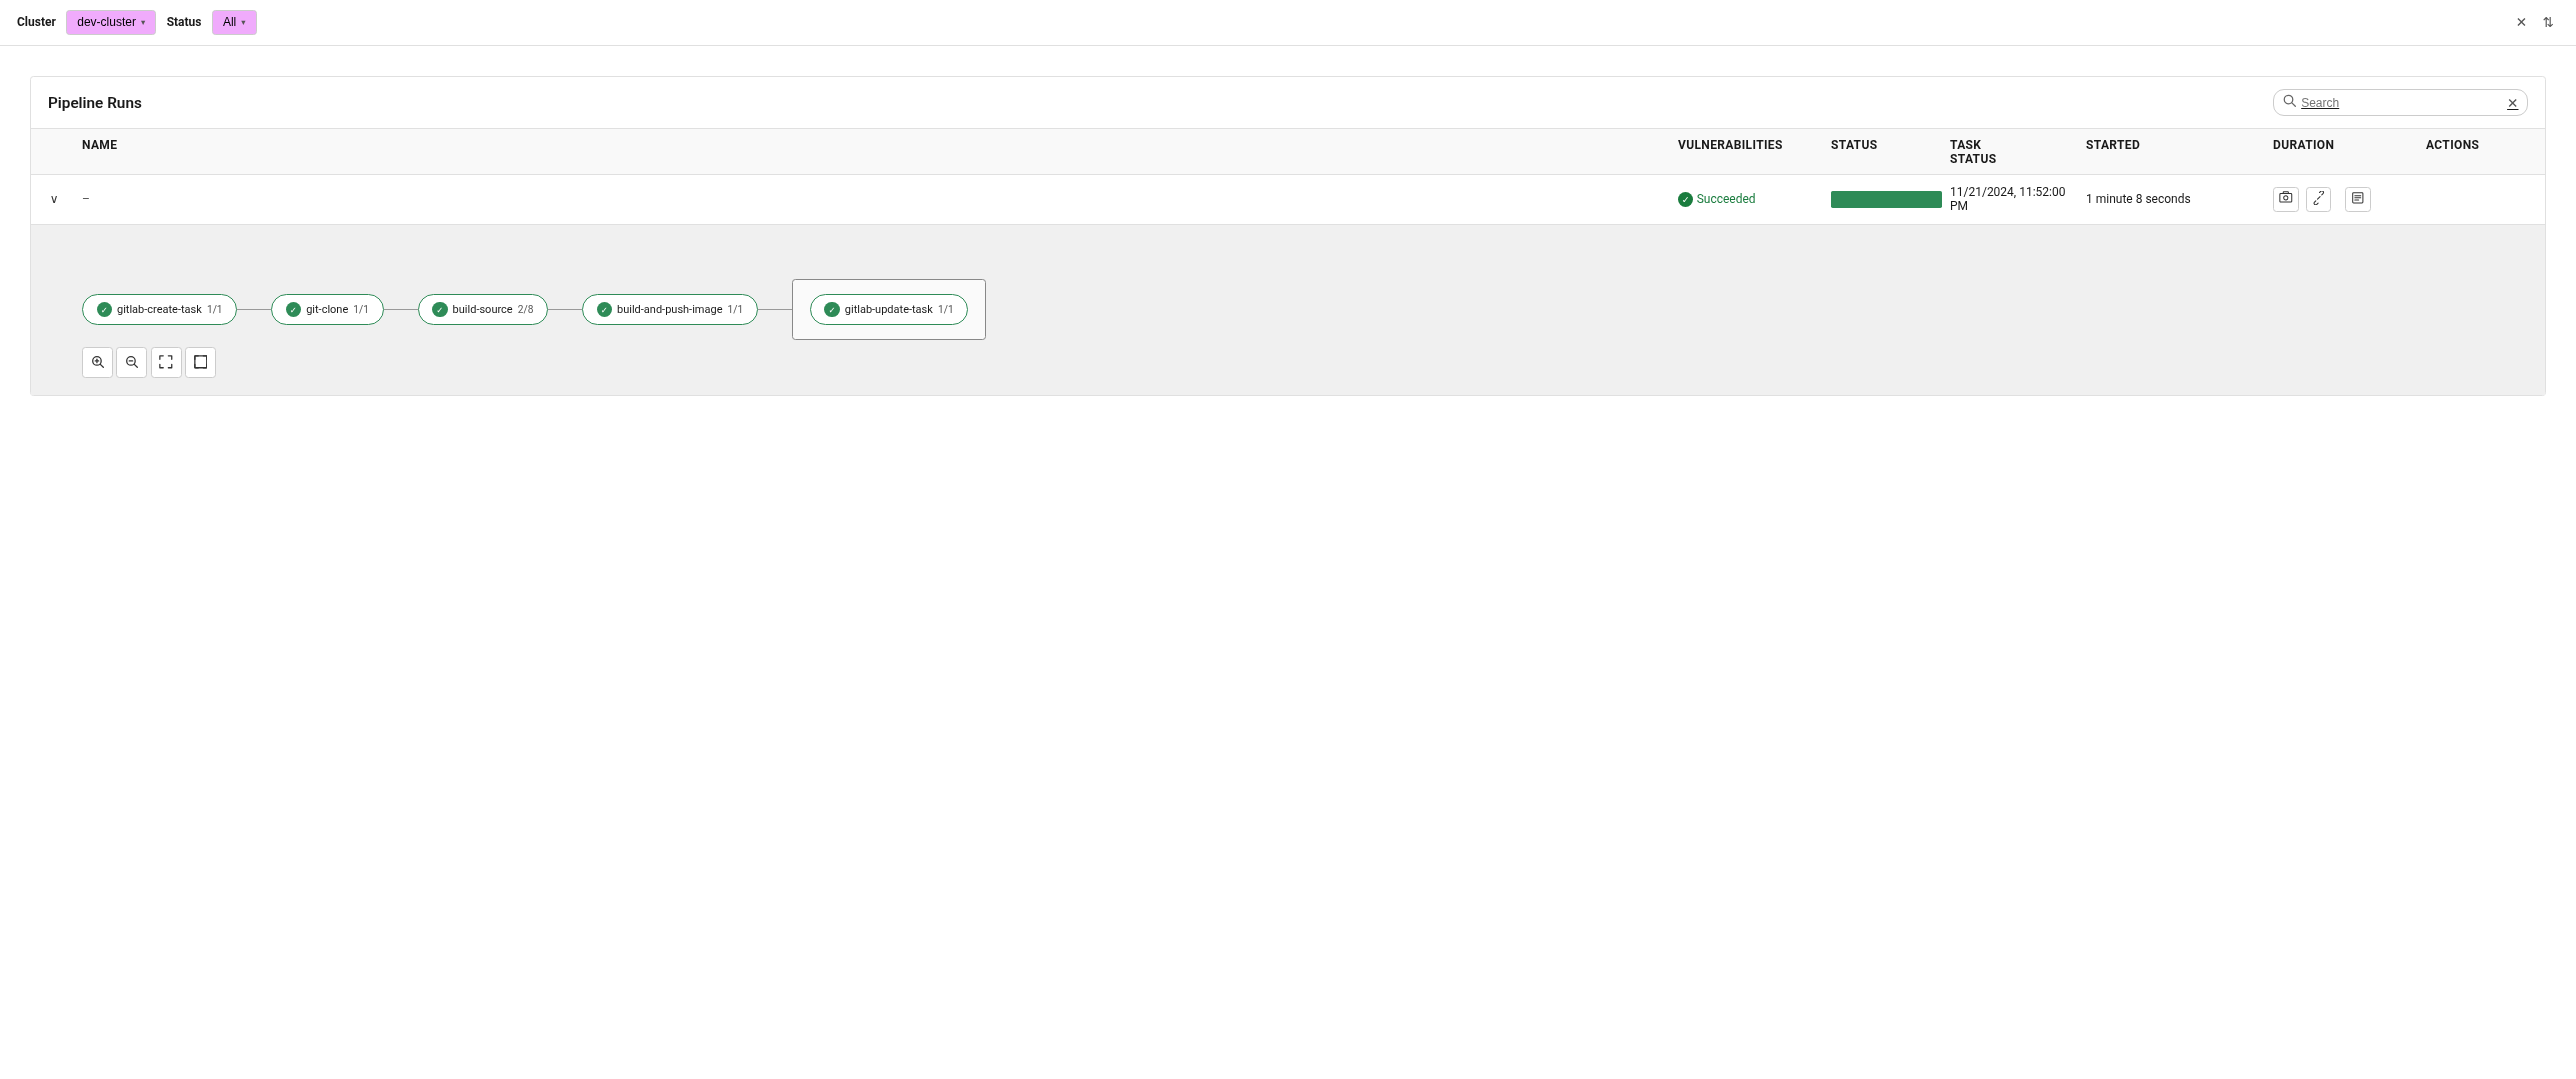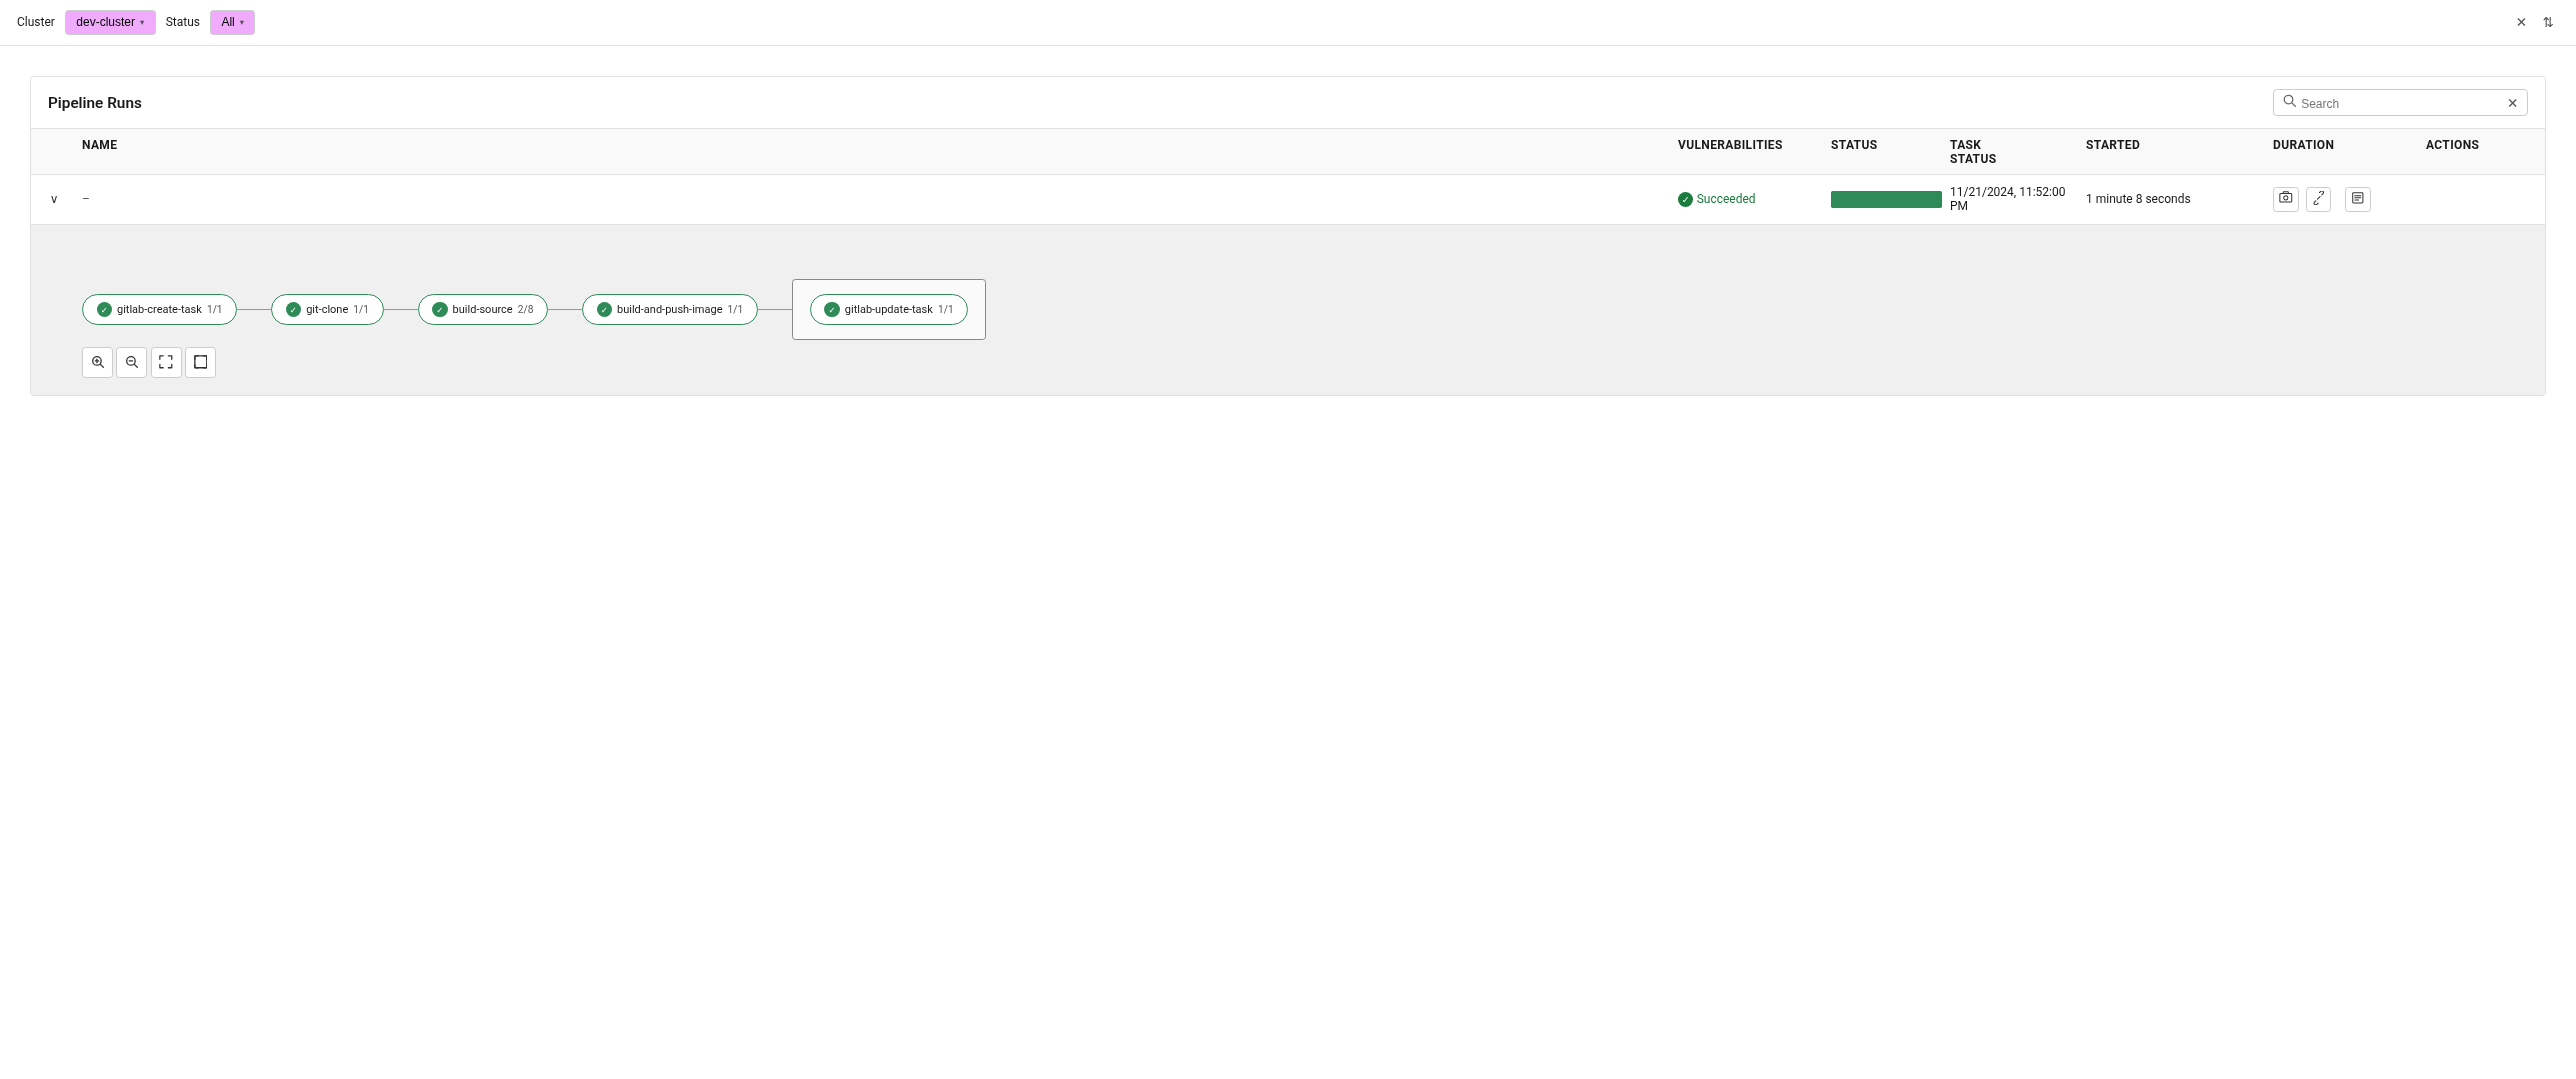--- a/index.html
+++ b/index.html
@@ -13,21 +13,21 @@
     
     .top-bar {
       display: flex;
       align-items: center;
       padding: 10.2px 17px;
       gap: 10.2px;
       border-bottom: 0.9px solid #e0e0e0;
       position: relative;
     }
     .top-bar-label {
-      font-weight: 400;
+      font-weight: 700;
       font-size: 12px;
       color: #1a1a1a;
     }
     .dropdown-btn {
       display: flex;
       align-items: center;
       gap: 5.1px;
       border: 0.9px solid #ccc;
       border-radius: 3.4px;
       padding: 4.3px 10.2px;
@@ -69,26 +69,27 @@
       border-bottom: 0.9px solid #e0e0e0;
     }
     .panel-title {
       font-size: 15.3px;
       font-weight: 600;
       color: #1a1a1a;
     }
     .search-wrapper {
       margin-left: auto;
       display: flex;
-      align-items: flex-end;
+      align-items: center;
       border: 0.9px solid #ccc;
-      border-radius: 4px;
+      border-radius: 11px;
       padding: 4.3px 8.5px;
       gap: 5.1px;
       min-width: 255px;
+      text-decoration: underline;
     }
     .search-icon-svg {
       color: #666;
       font-size: 13.6px;
     }
     .search-input {
       border: none;
       outline: none;
       font-size: 12px;
       color: #999;

